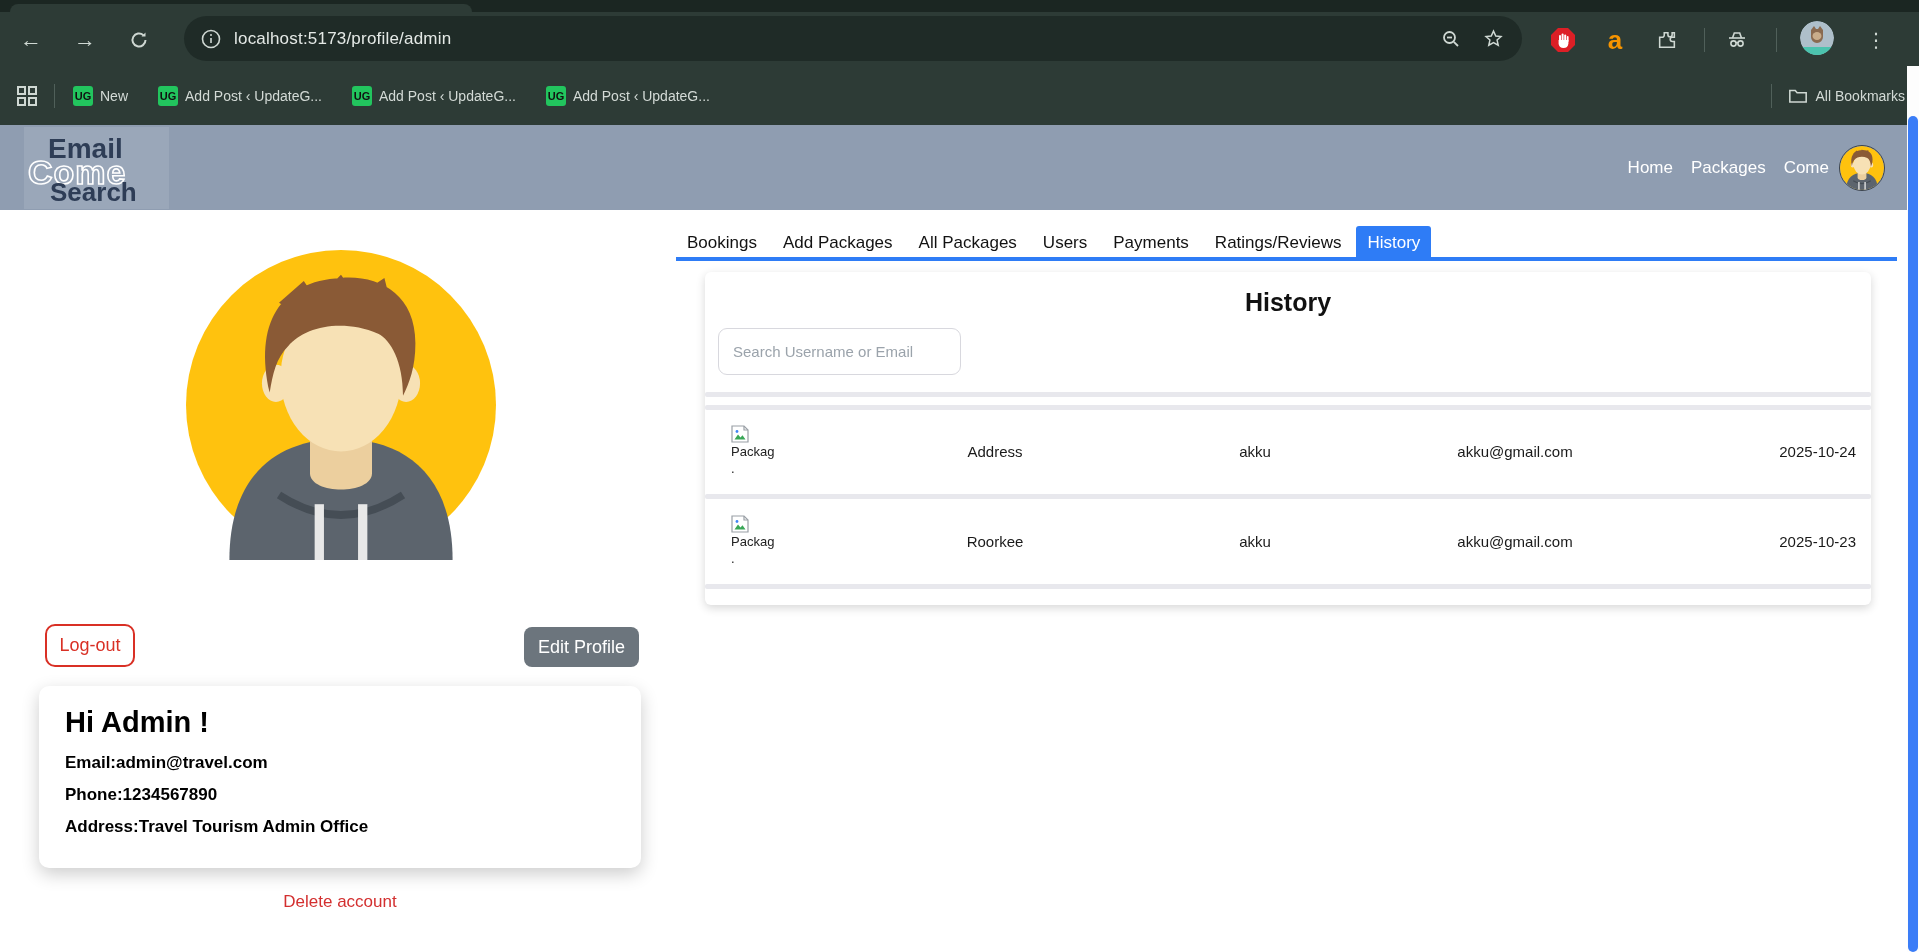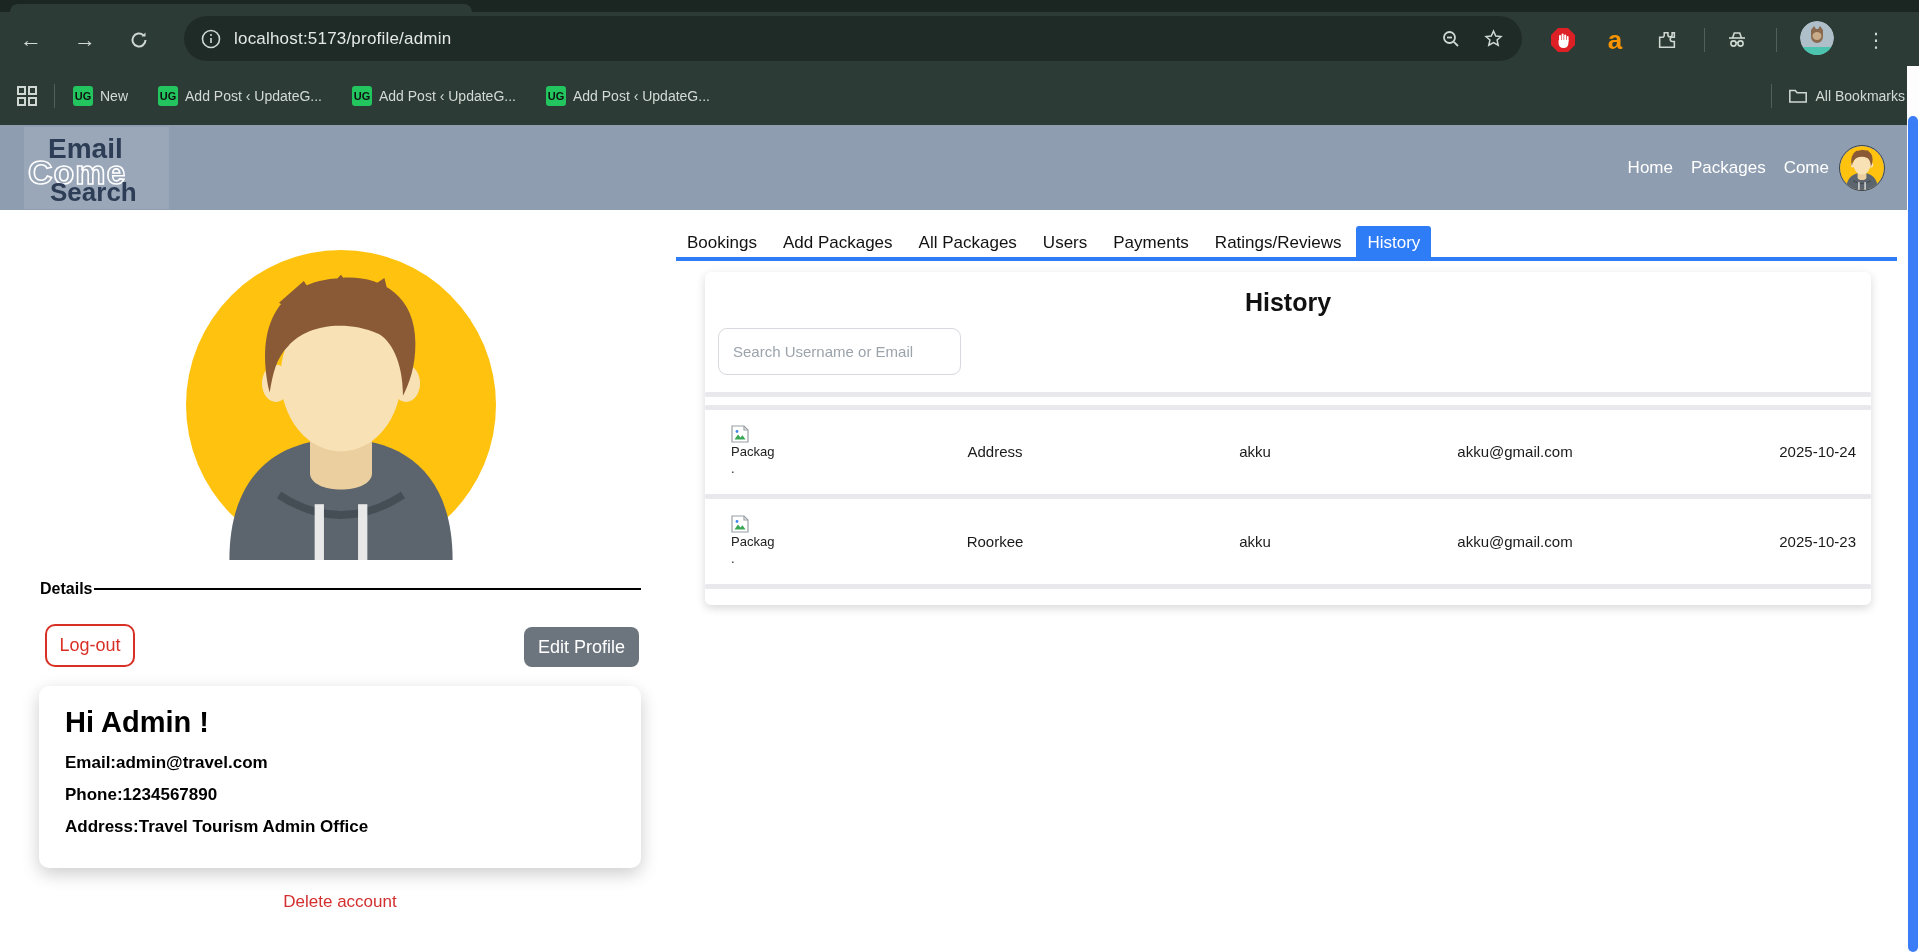--- a/index.html
+++ b/index.html
@@ -252,24 +252,20 @@
       <ellipse cx="29" cy="43" rx="4.5" ry="6" fill="#f7e1b5"></ellipse>
       <ellipse cx="71" cy="43" rx="4.5" ry="6" fill="#f7e1b5"></ellipse>
       <ellipse cx="50" cy="41" rx="19.5" ry="24" fill="#f7e1b5"></ellipse>
       <path d="M27 46 C22 24 30 10 50 9 C62 8 74 14 74 30 C74 38 72 43 70 47 C70 36 66 29 62 27 C50 22 38 25 33 31 C29 35 28 40 27 46 Z M30 17 l8 -7 4 6 8 -8 5 7 9 -6 2 8 -10 4 -18 1 z" fill="#8a5a36"></path>
       <path d="M30 79 Q50 92 70 79" stroke="#454d55" stroke-width="2.5" fill="none"></path>
       <line x1="43" y1="82" x2="43" y2="100" stroke="#e8e8e8" stroke-width="3"></line>
       <line x1="57" y1="82" x2="57" y2="100" stroke="#e8e8e8" stroke-width="3"></line>
     </svg>
   </div>
 
-  <div class="details-row">
-    <b>Details</b>
-    <span class="rule"></span>
-  </div>
 
   <button class="btn-logout">Log-out</button>
   <button class="btn-edit">Edit Profile</button>
 
   <div class="info-card">
     <h2>Hi Admin !</h2>
     <p>Email:admin@travel.com</p>
     <p>Phone:1234567890</p>
     <p>Address:Travel Tourism Admin Office</p>
   </div>

